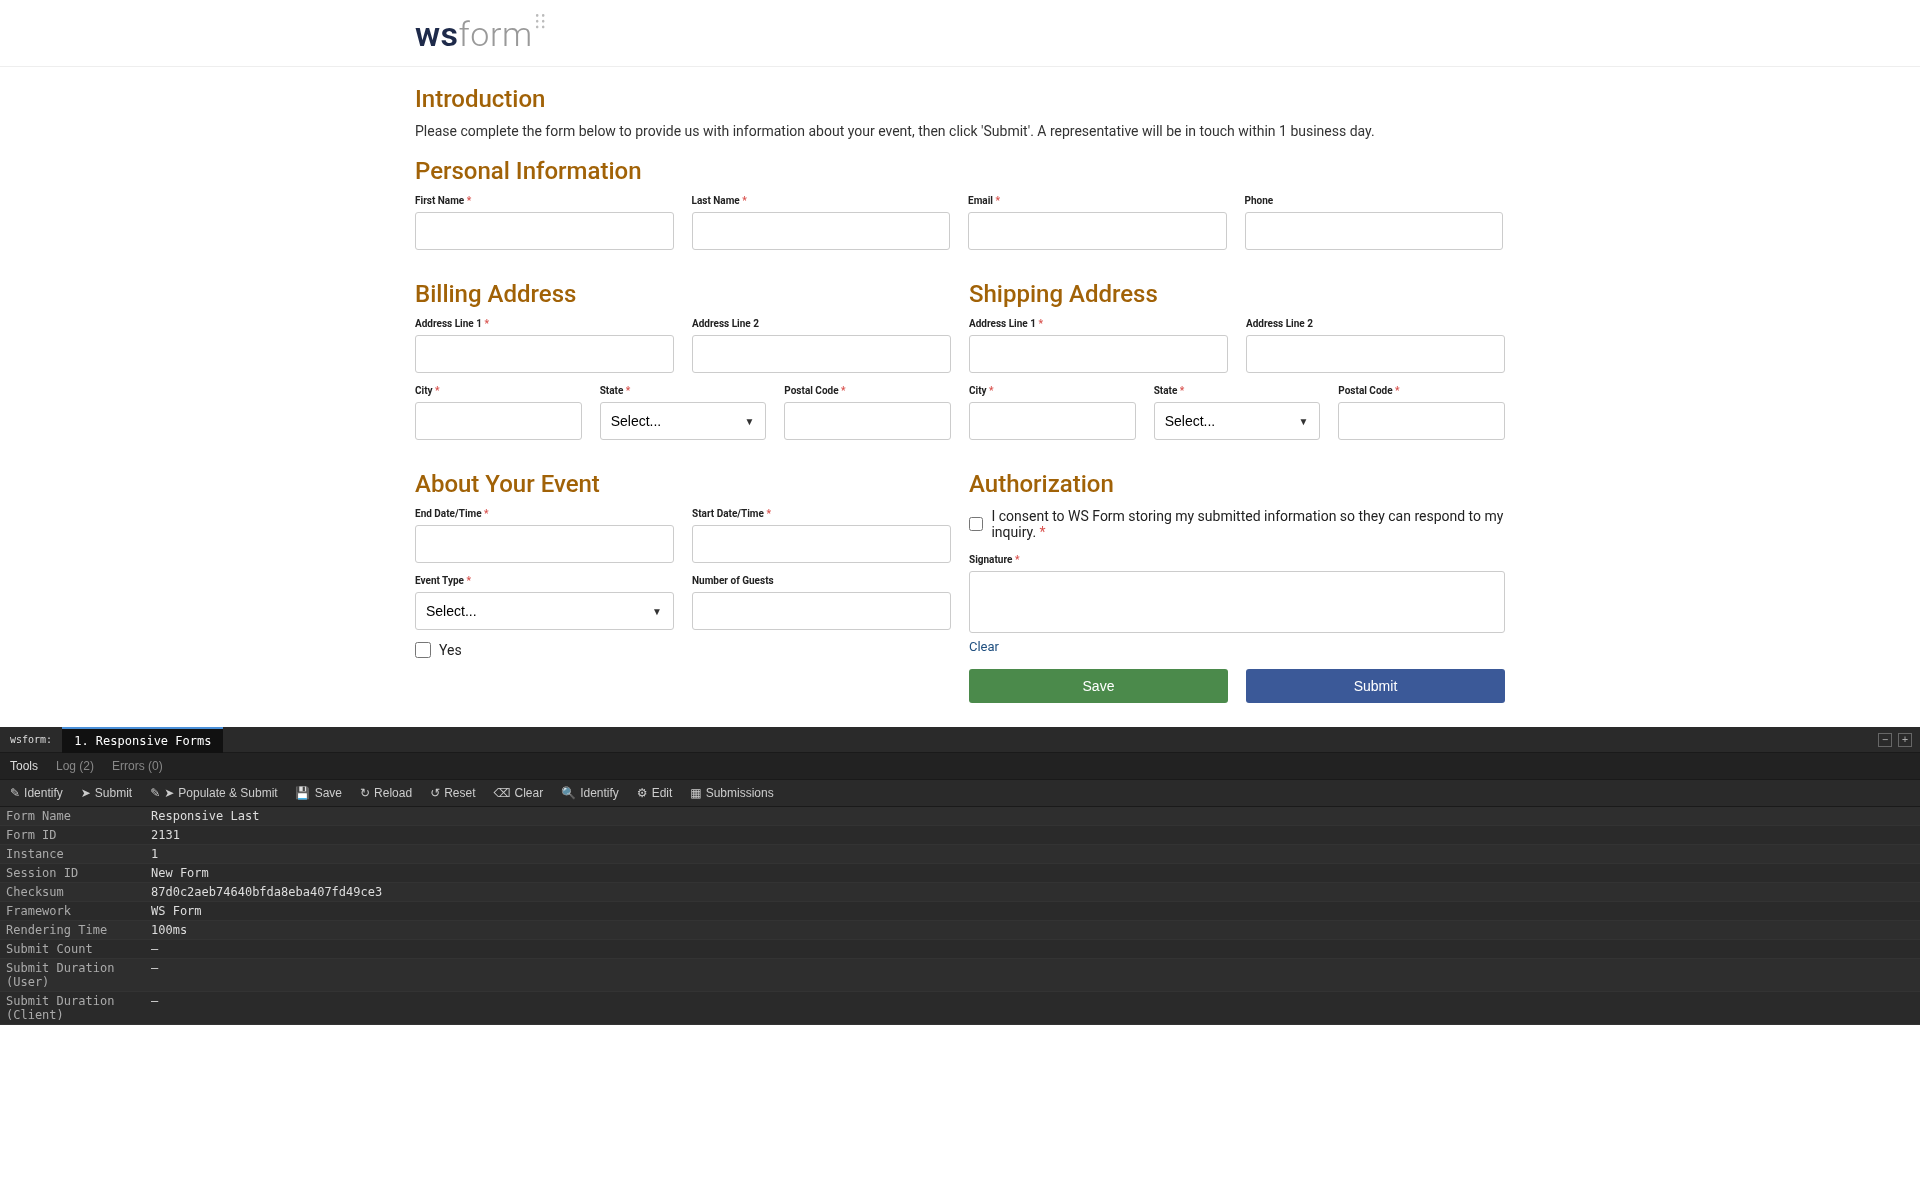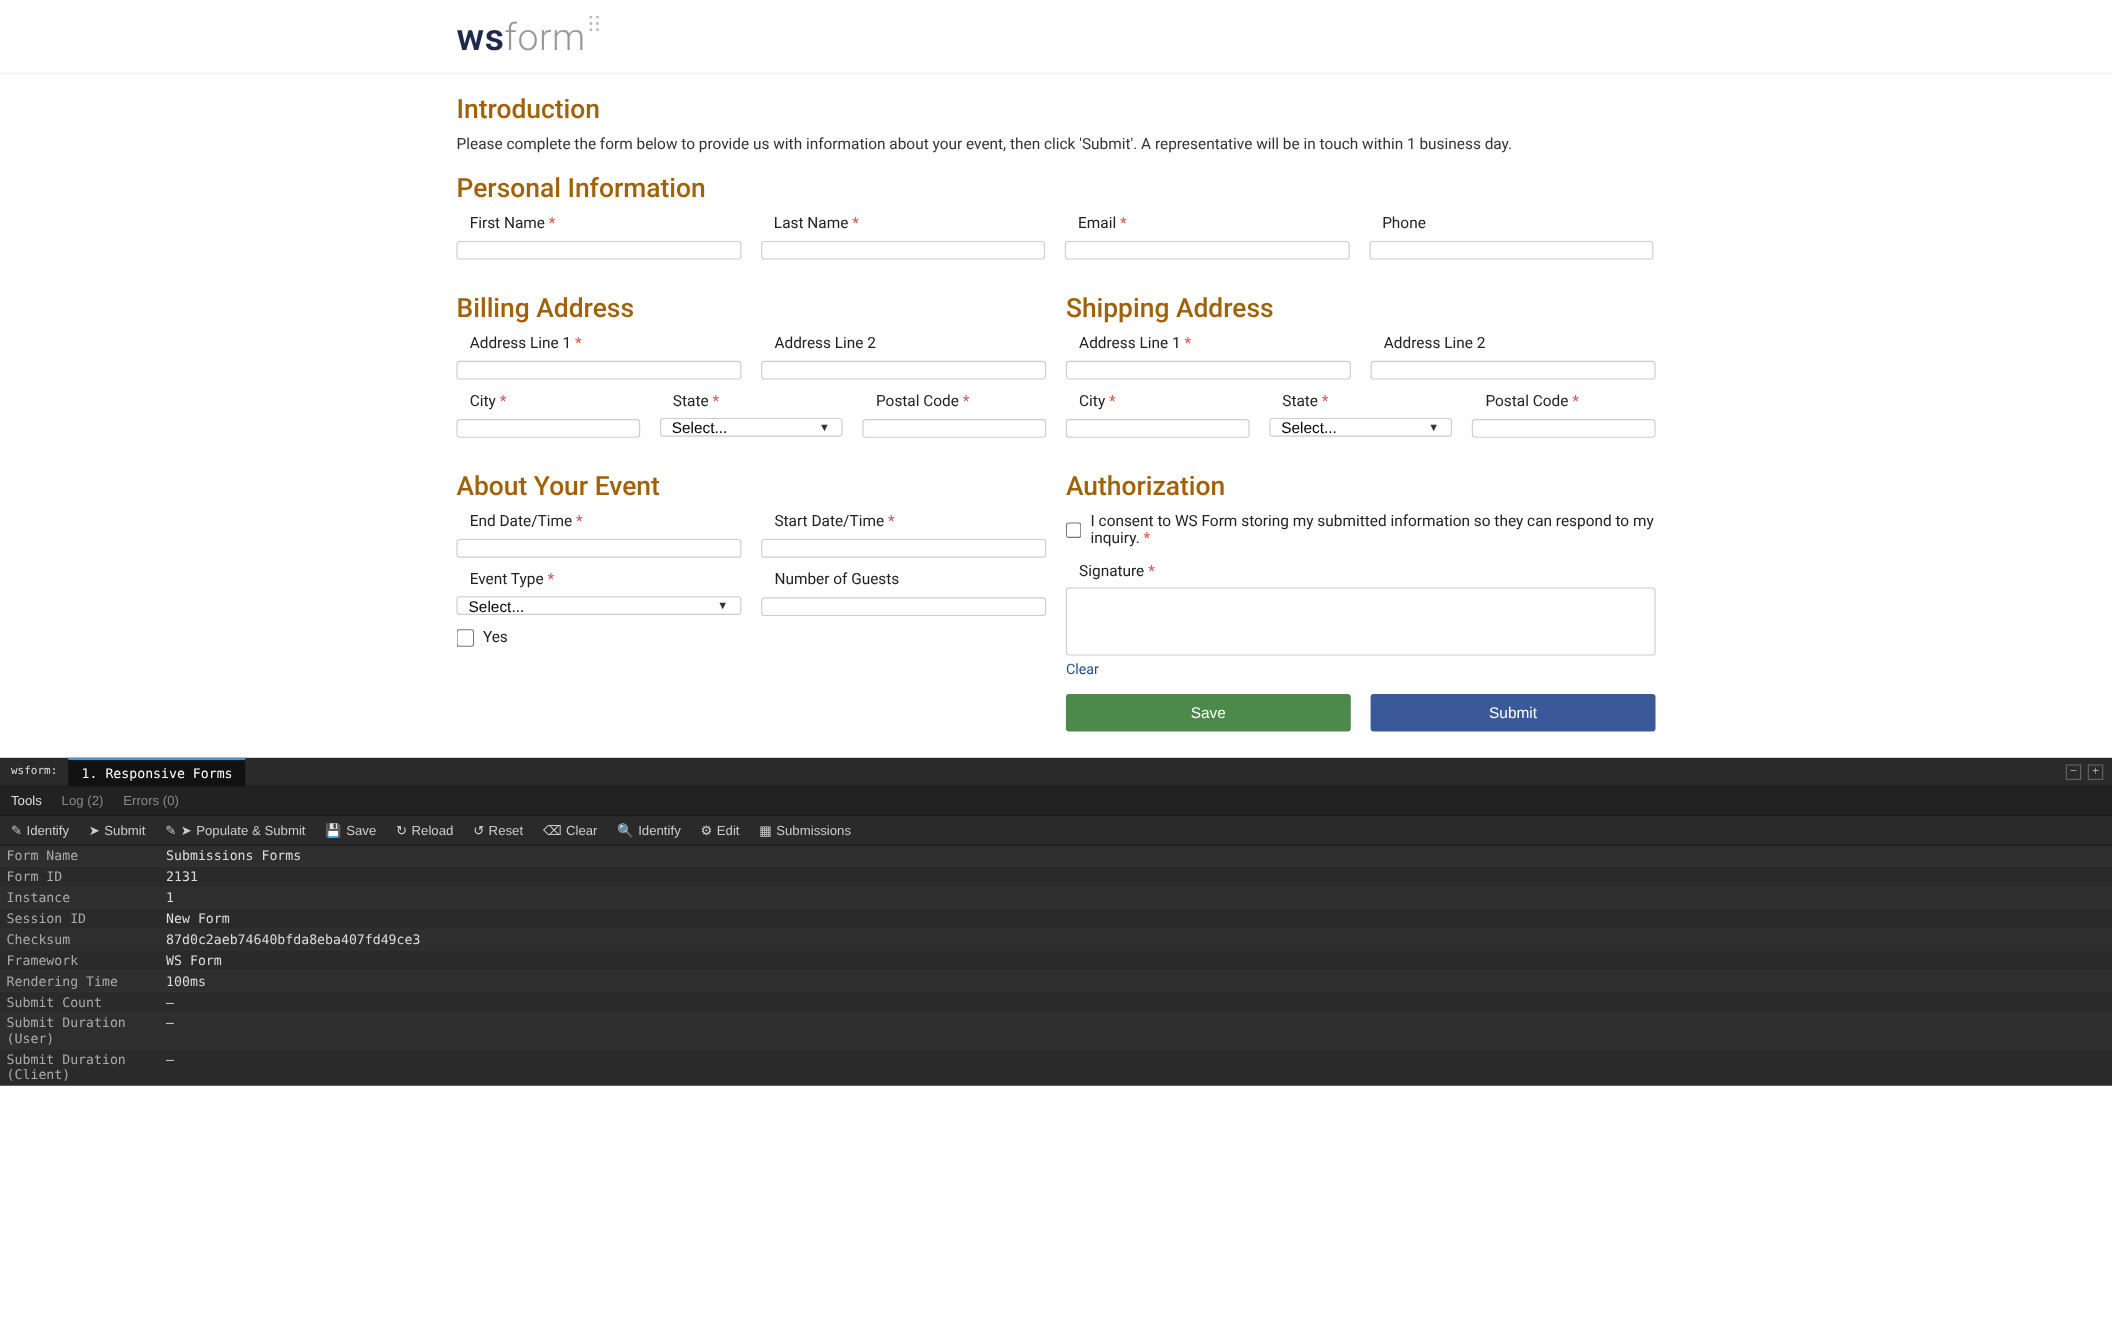--- a/index.html
+++ b/index.html
@@ -9,23 +9,23 @@
 .container { max-width: 1090px; margin: 0 auto; padding: 0 0; }
 .logo-text { font-size: 34px; letter-spacing: 0.5px; color: #1e2a4a; font-weight: 400; }
 .logo-ws { font-weight: 600; color: #1e2a4a; }
 .logo-form { color: #999; font-weight: 300; }
 .logo-dots { color: #bbb; font-size: 20px; vertical-align: top; display:inline-block; line-height:14px; margin-left:2px;}
 h2.section { font-size: 24px; font-weight: 500; color: #a16207; margin-top: 18px; margin-bottom: 10px; }
 p.intro { font-size: 14px; color: #333; margin-bottom: 6px; }
 .row { display: flex; gap: 18px; margin-bottom: 12px; }
 .col-3 { flex: 0 0 calc(25% - 14px); }
 .half { flex: 0 0 calc(50% - 9px); }
-.field-label { font-size: 14px; font-weight: 400; color: #222; display: block; margin-bottom: 6px; margin-left: 12px; }
+.field-label { font-size: 10px; font-weight: 700; color: #222; display: block; margin-bottom: 6px; }
 .req { color: #d9534f; }
-input.text, select.sel, .sig-box { width: 100%; height: 17px; border: 1px solid #ccc; border-radius: 3px; padding: 0 10px; font-size: 14px; background:#fff; }
+input.text, select.sel, .sig-box { width: 100%; height: 38px; border: 1px solid #ccc; border-radius: 3px; padding: 0 10px; font-size: 14px; background:#fff; }
 select.sel { appearance: none; background: #fff; padding-right: 28px; }
 .select-wrap { position: relative; }
 .select-caret { position: absolute; right: 12px; top: 50%; transform: translateY(-50%); pointer-events: none; font-size: 10px; color: #333; }
 .sig-box { height: 62px; }
 .clear-link { color: #205080; font-size: 13px; cursor: pointer; display: inline-block; margin-top: 6px; }
 .btn-row { display: flex; gap: 18px; margin-top: 14px; }
 .btn { flex: 1; height: 34px; border: none; border-radius: 3px; color: #fff; font-size: 14px; cursor: pointer; }
 .btn-save { background: #4b8a4b; }
 .btn-submit { background: #3b5998; }
 .check-row { display: flex; align-items: center; gap: 8px; font-size: 14px; }
@@ -251,21 +251,21 @@
           <span>Edit</span>
         </span>
       <span class="tb">
           <span>▦</span>
           <span>Submissions</span>
         </span>
     </div>
     <div class="dbg-table" id="dbg-rows">
         <div class="drow">
           <div class="dk">Form Name</div>
-          <div class="dv">Submissions Forms</div>
+          <div class="dv">Responsive Last</div>
         </div>
         <div class="drow">
           <div class="dk">Form ID</div>
           <div class="dv">2131</div>
         </div>
         <div class="drow">
           <div class="dk">Instance</div>
           <div class="dv">1</div>
         </div>
         <div class="drow">

